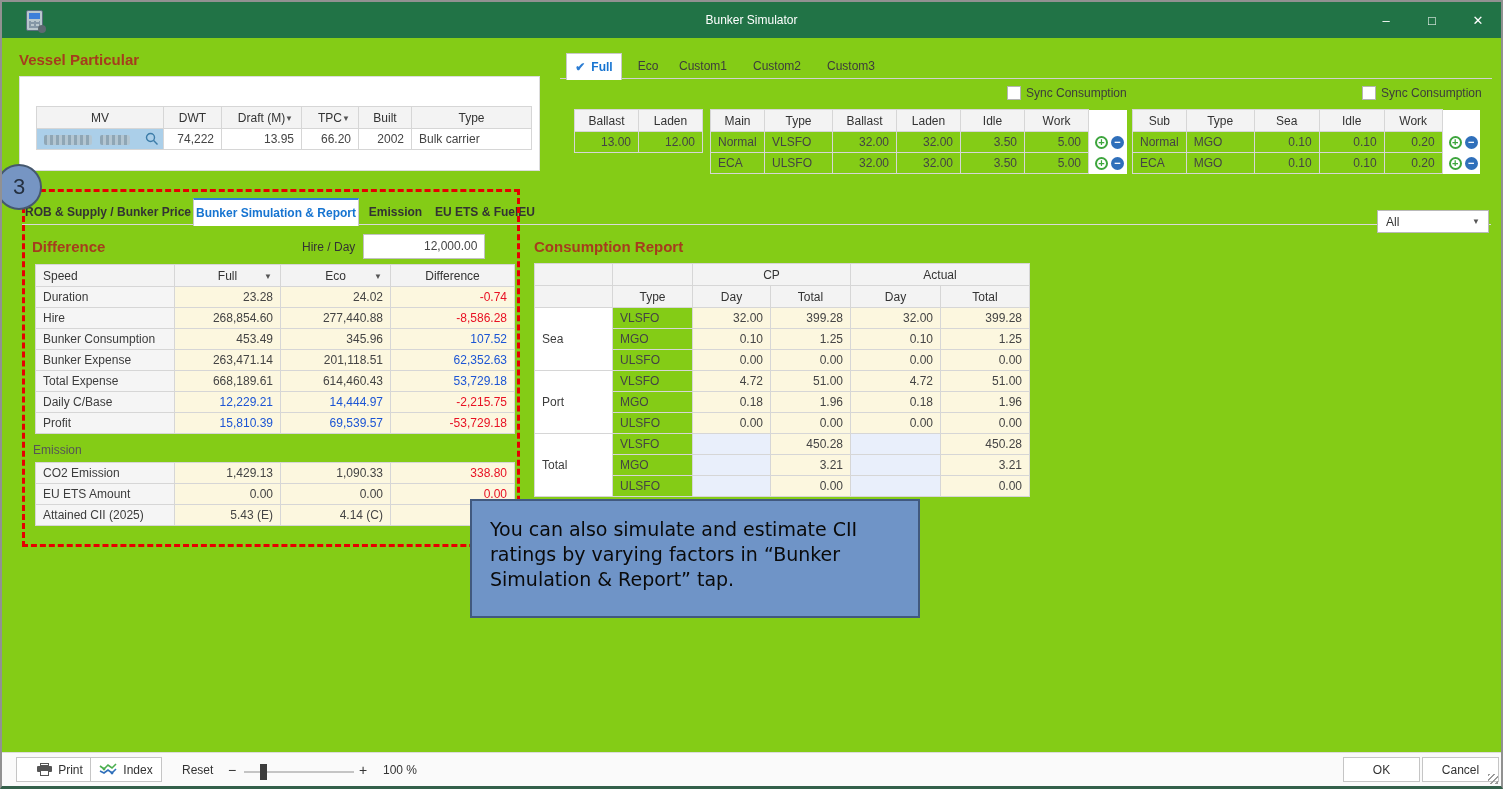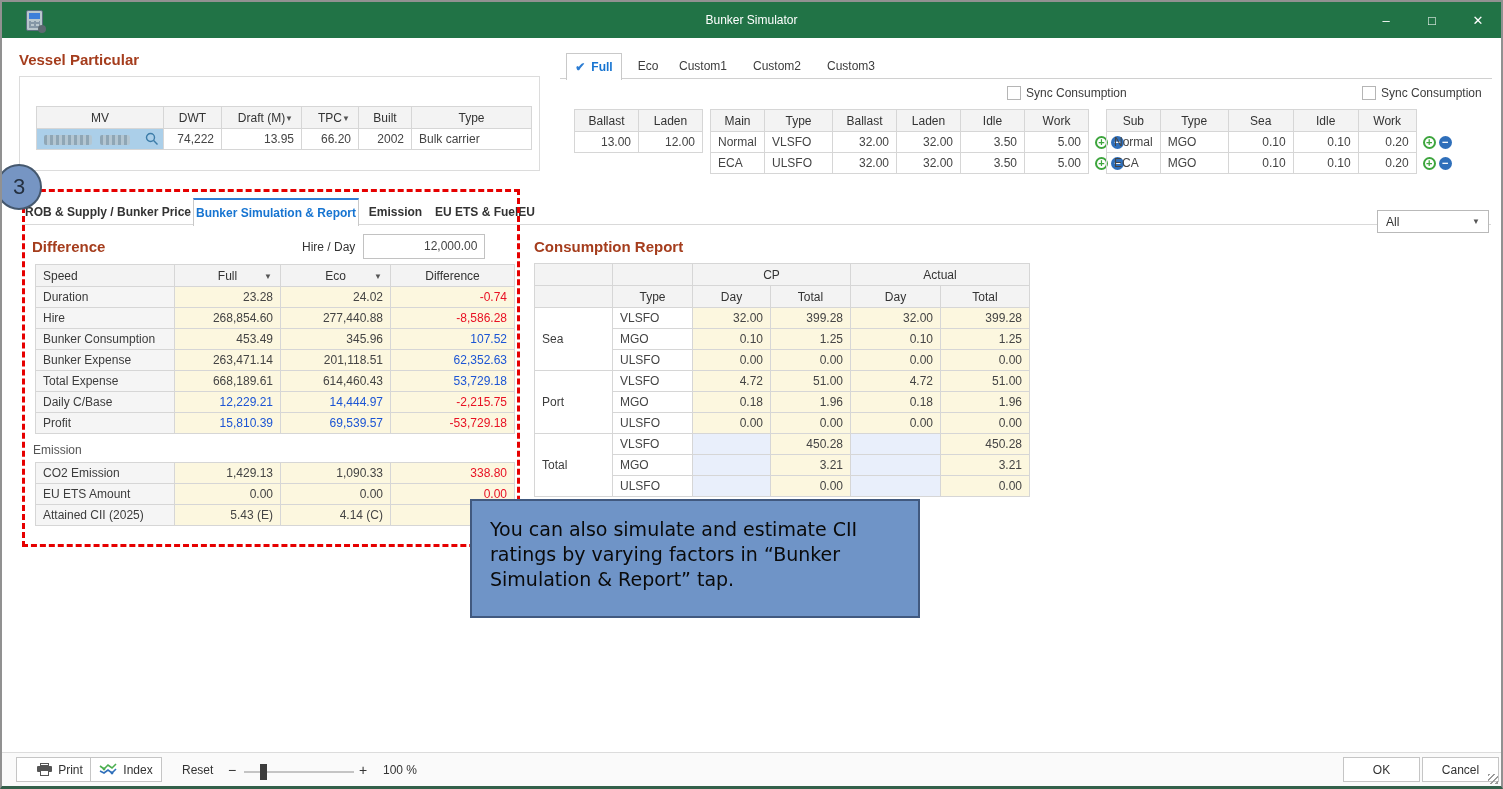--- a/index.html
+++ b/index.html
@@ -1,19 +1,19 @@
 <!DOCTYPE html>
 <html><head>
 <meta charset="utf-8">
 <style>
   * { margin:0; padding:0; box-sizing:border-box; }
   html,body { background:#cfcfcf; }
   body { font-family:"Liberation Sans", sans-serif; }
   .window {
-    position:relative; width:1503px; height:789px; background:#ffffff;
+    position:relative; width:1503px; height:789px; background:#84cc16;
     border:2px solid #919191; border-bottom:3px solid #33604a; overflow:hidden;
     font-size:12px; color:#333;
   }
   
   .titlebar { position:absolute; left:0; top:0; right:0; height:36px; background:#217346; display:flex; align-items:center; }
   .app-icon { position:absolute; left:24px; top:8px; width:17px; height:21px; background:#b9c7cd; border:1px solid #5a6e7e; border-radius:2px; }
   .app-icon .scr { position:absolute; left:2px; top:2px; right:2px; height:6px; background:#3d7fd9; }
   .app-icon .keys { position:absolute; left:2px; top:10px; right:2px; bottom:2px;
     background:repeating-linear-gradient(90deg,#6f8496 0 2px,transparent 2px 5px),
                repeating-linear-gradient(0deg,#6f8496 0 2px,transparent 2px 4px); opacity:.7; }
@@ -215,21 +215,21 @@
         <td class="num">3.50</td>
         <td class="num">5.00</td>
         <td class="btncell"><span class="plusminus">
               <span class="btn-plus">+</span>
               <span class="btn-minus">−</span>
             </span></td>
       </tr>
     </tbody>
   </table>
 
-  <table style="position:absolute; left:1104px; top:107px;">
+  <table style="position:absolute; left:1130px; top:107px;">
     <thead>
       <tr>
         <th style="width:50px;">Sub</th>
         <th style="width:68px;">Type</th>
         <th style="width:65px;">Sea</th>
         <th style="width:65px;">Idle</th>
         <th style="width:58px;">Work</th>
         <th class="btncell" style="width:38px; background:#fff; border:none;"></th>
       </tr>
     </thead>

